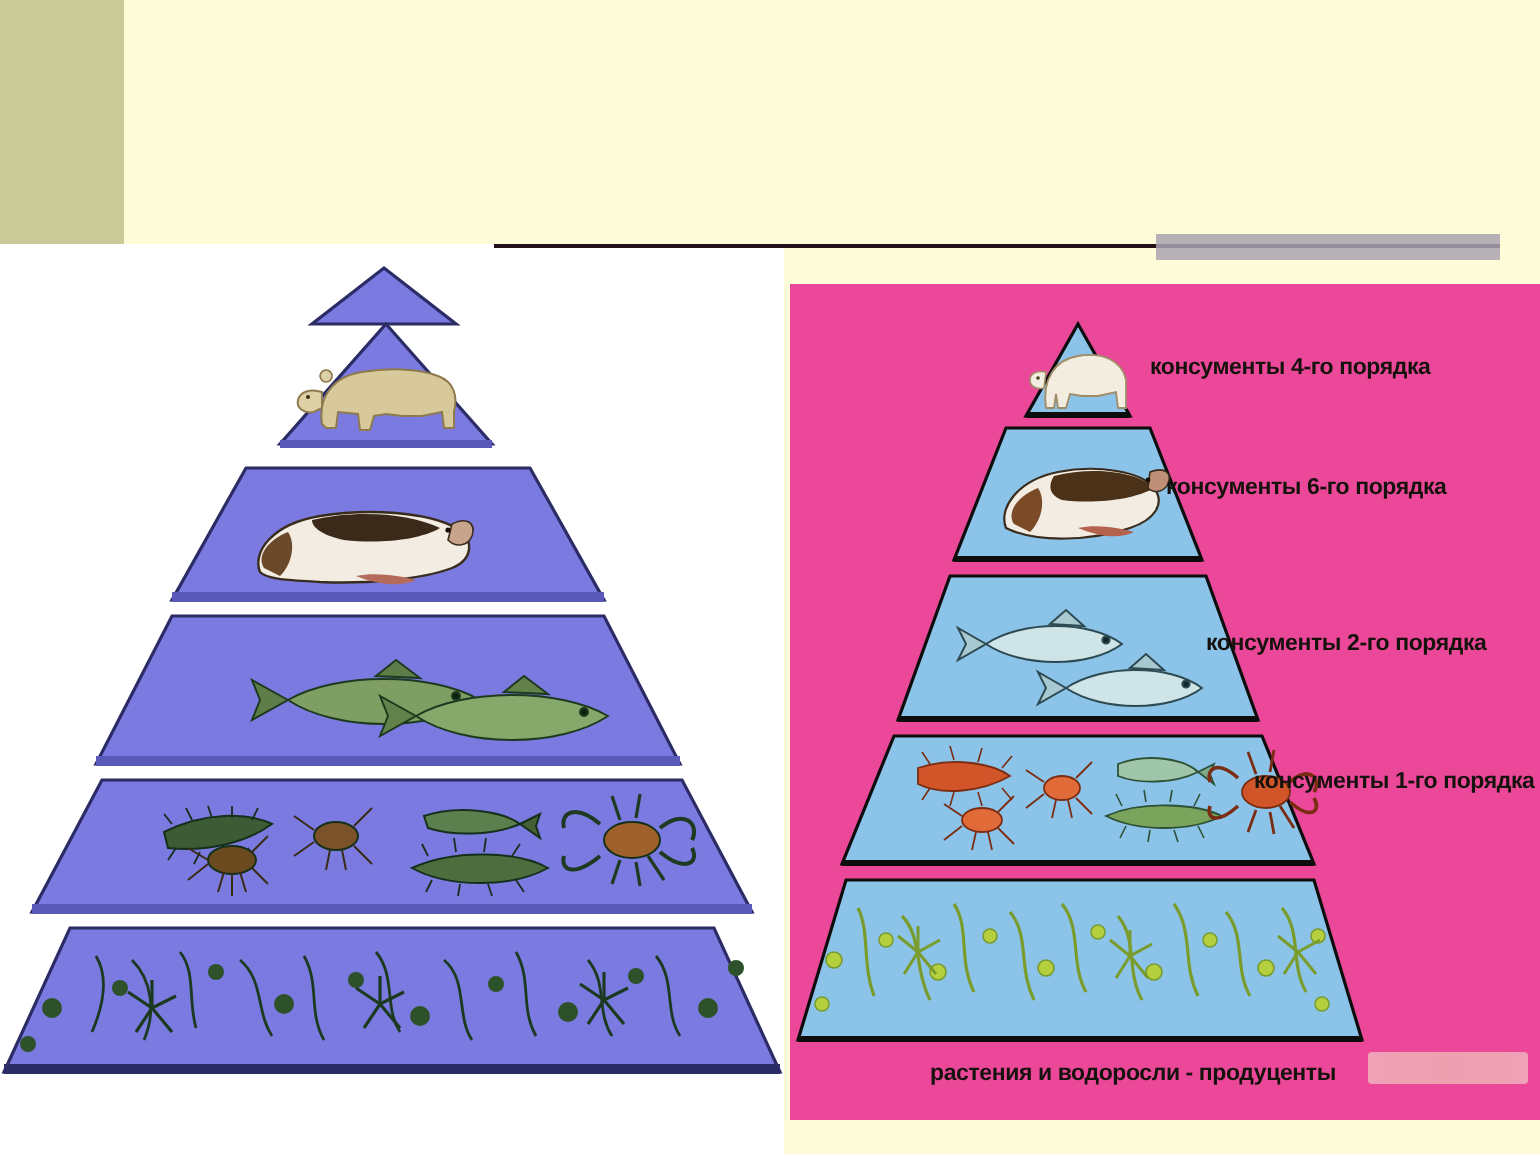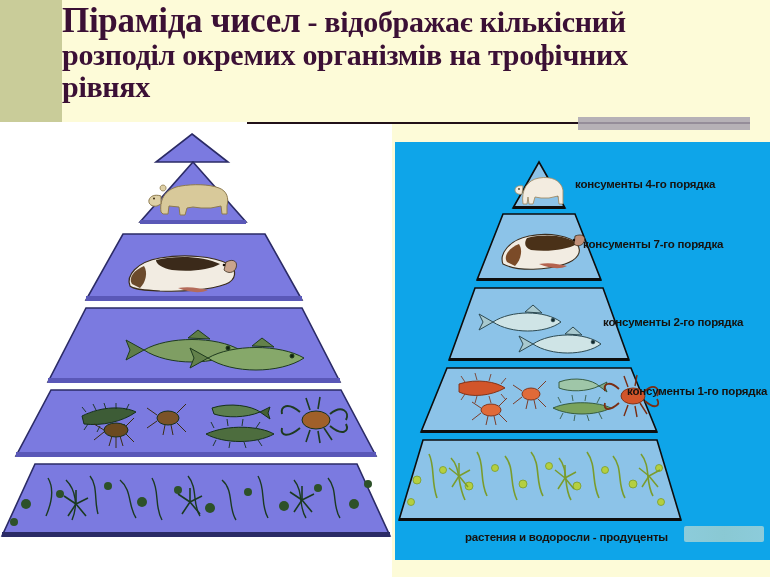--- a/index.html
+++ b/index.html
@@ -37,21 +37,21 @@
     background:#a9a3b0;opacity:.85;
   }
   
   #left-fig{
     position:absolute;left:0px;top:122px;width:392px;height:455px;
     background:#ffffff;overflow:hidden;
   }
   
   #right-fig{
     position:absolute;left:395px;top:142px;width:375px;height:418px;
-    background:#0ea5e9;overflow:hidden;
+    background:#ec4899;overflow:hidden;
   }
   #watermark{
     position:absolute;right:6px;bottom:18px;width:80px;height:16px;
     background:linear-gradient(90deg,#f3ebcf,#efe6c2,#f3ebcf);
     opacity:.55;border-radius:2px;
   }
   
   .tier{position:absolute;}
   .tier svg{display:block;width:100%;height:100%;overflow:visible;}
   .critters{position:absolute;inset:0;pointer-events:none;}
@@ -73,25 +73,20 @@
     text-align:right;
   }
 </style>
 </head>
 <body>
 
 <div id="slide">
 
   <div id="left-band"></div>
 
-  <div id="title-block">
-    <div id="title-line1"><span class="big">Піраміда чисел</span><span> - відображає кількісний</span></div>
-    <div id="title-line2">розподіл окремих організмів на трофічних</div>
-    <div id="title-line3">рівнях</div>
-  </div>
 
   <div id="left-fig">
 
     <div class="tier" style="left:156px;top:12px;width:72px;height:28px;">
       <svg viewBox="0 0 72 28" preserveAspectRatio="none">
         <polygon points="36,0 72,28 0,28" fill="#7b7ae0" stroke="#2b2b66" stroke-width="1.6"></polygon>
       </svg>
     </div>
 
     <div class="tier" style="left:123px;top:40px;width:140px;height:68px;">
@@ -349,21 +344,21 @@
         </g>
         <g stroke="#7a9c2c" stroke-width="1.5" fill="none">
           <path d="M60 36 l-10 -8 M60 36 l11 -6 M60 36 l-7 11 M60 36 l9 11 M60 36 l0 -13"></path>
           <path d="M166 38 l-10 -8 M166 38 l11 -6 M166 38 l-7 11 M166 38 l9 11 M166 38 l0 -13"></path>
           <path d="M250 36 l-10 -8 M250 36 l11 -6 M250 36 l-7 11 M250 36 l9 11"></path>
         </g>
       </svg>
     </div>
 
     <div class="tier-label" style="left:180px;top:36px;">консументы 4-го порядка</div>
-    <div class="tier-label" style="left:188px;top:96px;">консументы 7-го порядка</div>
+    <div class="tier-label" style="left:188px;top:96px;">консументы 6-го порядка</div>
     <div class="tier-label" style="left:208px;top:174px;">консументы 2-го порядка</div>
     <div class="tier-label" style="left:232px;top:243px;">консументы 1-го порядка</div>
     <div id="producers-label">растения и водоросли - продуценты</div>
 
     <div id="watermark"></div>
   </div>
 
   <div id="rule-line"></div>
   <div id="grey-bar"></div>
 

